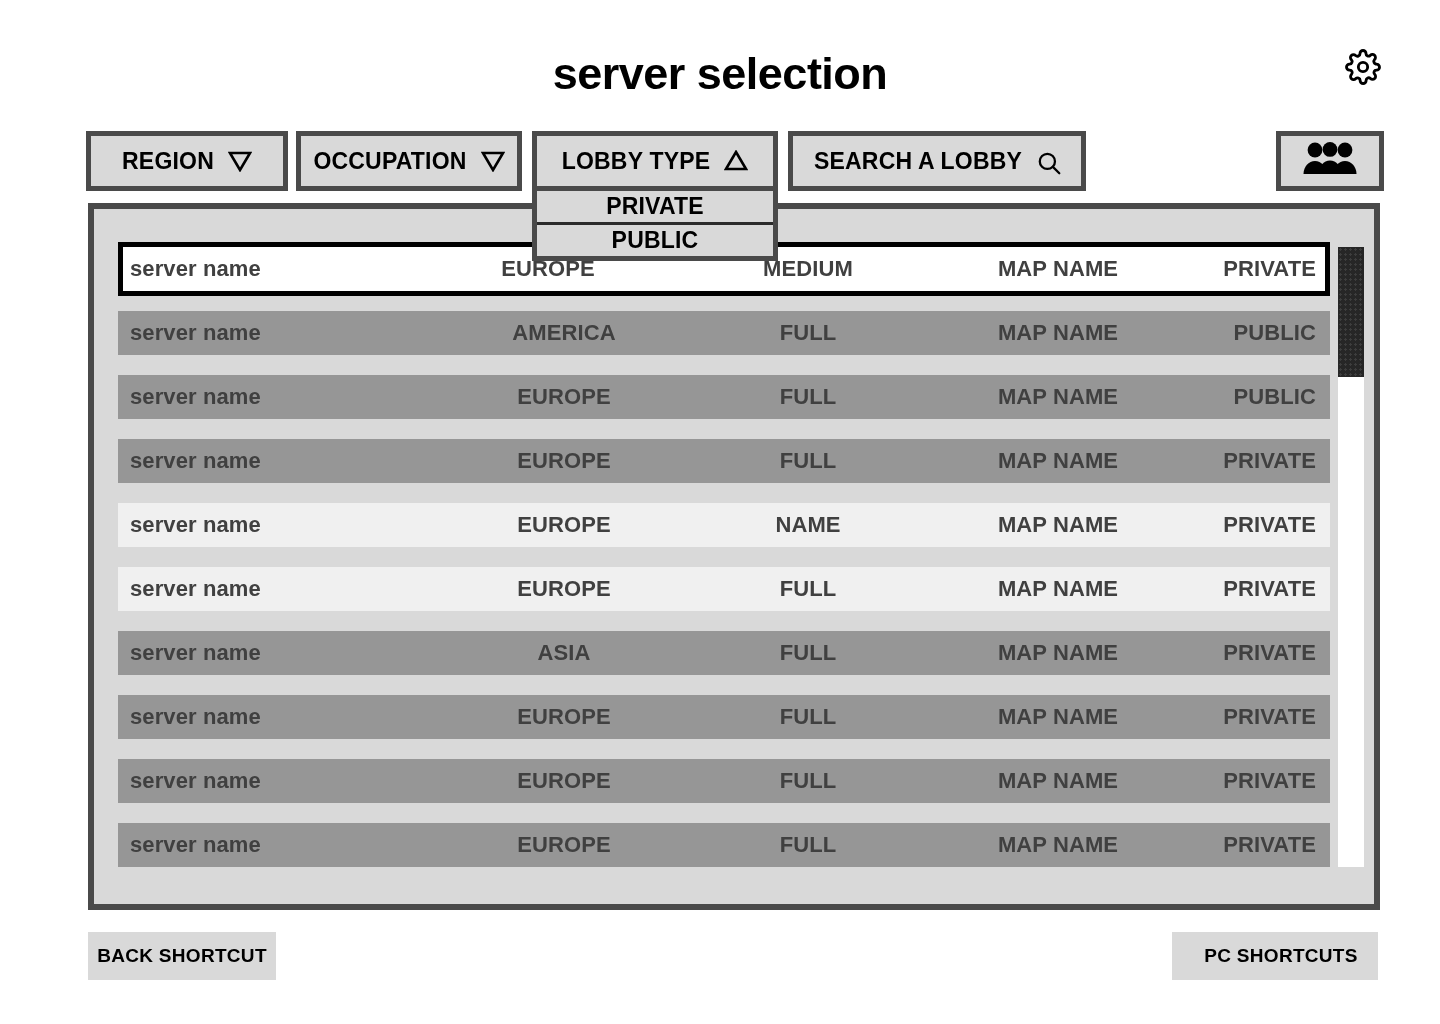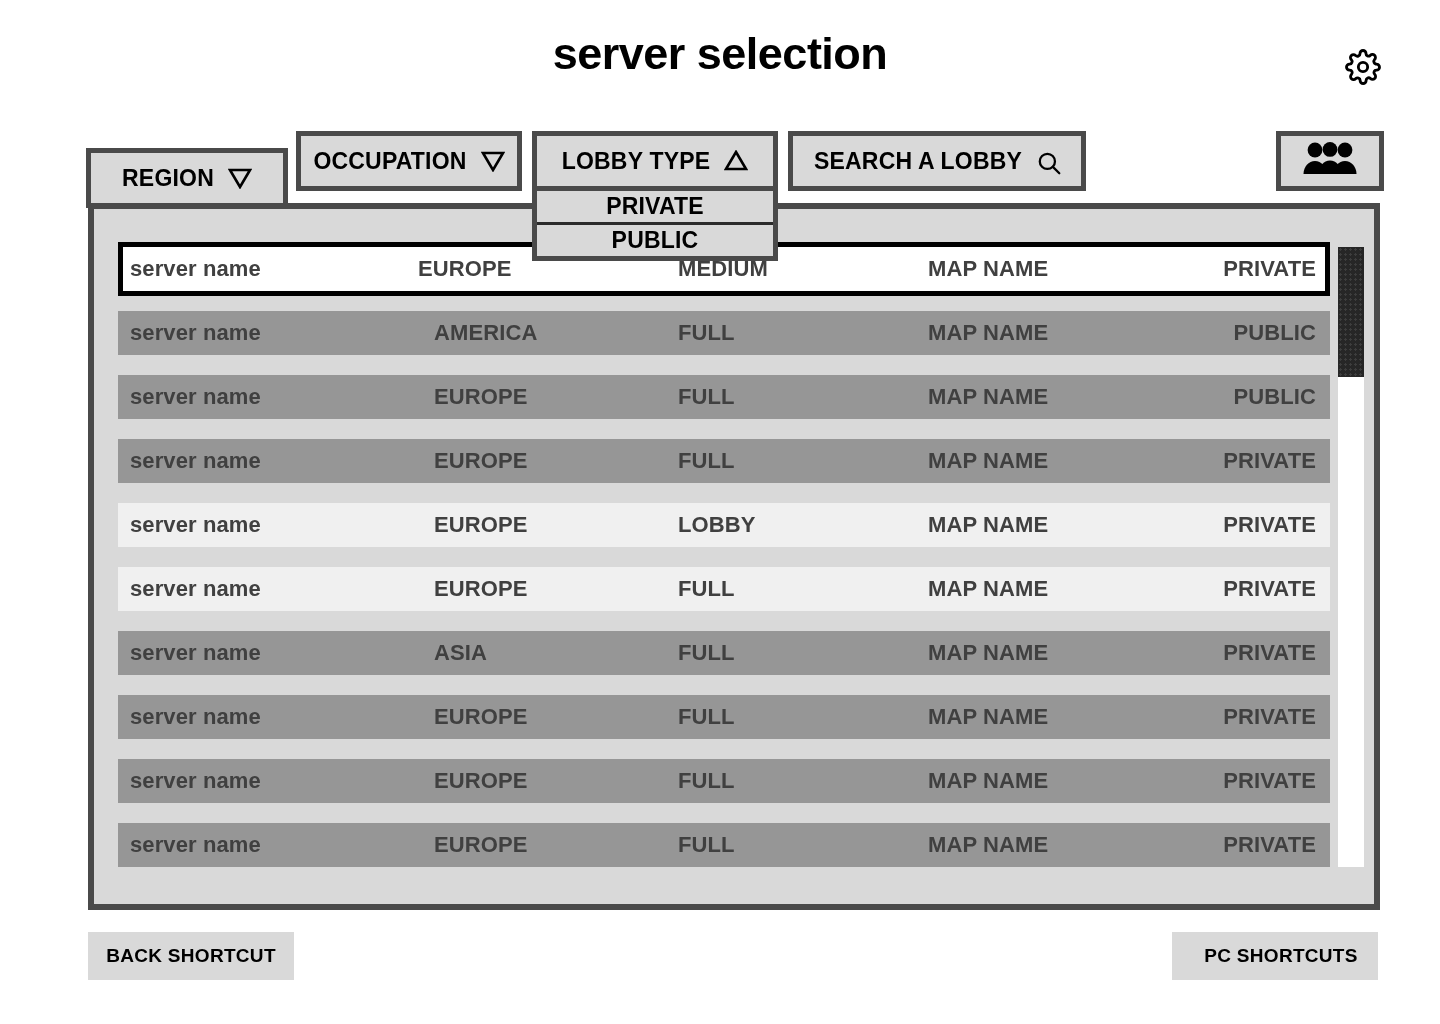--- a/index.html
+++ b/index.html
@@ -19,21 +19,21 @@
   #header {
     position: absolute;
     left: 0;
     top: 0;
     width: 1440px;
     height: 118px;
   }
   #page-title {
     position: absolute;
     left: 0;
-    top: 26px;
+    top: 46px;
     width: 1440px;
     text-align: center;
     font-size: 45px;
     font-weight: 700;
     color: #000000;
     letter-spacing: -0.5px;
     line-height: 56px;
   }
   #settings-button {
     position: absolute;
@@ -65,21 +65,21 @@
     align-items: center;
     justify-content: center;
     gap: 14px;
     padding: 0 16px;
     color: #000000;
     font-size: 23px;
     font-weight: 700;
     letter-spacing: 0.2px;
     white-space: nowrap;
   }
-  #btn-region      { left: 86px;  width: 202px; margin-top: 17px; }
+  #btn-region      { left: 86px;  width: 202px; }
   #btn-occupation  { left: 296px; width: 226px; gap: 14px; }
   #btn-lobby-type  { left: 532px; width: 246px; z-index: 40; }
   #btn-search      { left: 788px; width: 298px; }
 
   #btn-members {
     position: absolute;
     left: 1276px;
     top: 0;
     width: 108px;
     height: 60px;
@@ -167,21 +167,21 @@
   }
 
   .c-name {
     position: absolute;
     left: 12px;
     font-weight: 700;
     text-transform: none;
   }
   .c-region, .c-occ, .c-map {
     position: absolute;
-    text-align: left;
+    text-align: center;
   }
   .c-region { left: 316px; width: 260px; }
   .c-occ    { left: 560px; width: 260px; }
   .c-map    { left: 810px; width: 260px; }
   .c-type {
     position: absolute;
     right: 14px;
     text-align: right;
   }
   .srow.tone-sel .c-name { left: 7px; }
@@ -219,21 +219,21 @@
     background: #d9d9d9;
     display: flex;
     align-items: center;
     justify-content: center;
     font-size: 19px;
     font-weight: 700;
     color: #000000;
     letter-spacing: 0.3px;
     white-space: nowrap;
   }
-  #btn-back      { left: 88px;  top: 932px; width: 206px; }
+  #btn-back      { left: 88px;  top: 932px; width: 188px; }
   #btn-shortcuts { left: 1172px; top: 932px; width: 206px; padding-left: 12px; }
 </style>
 </head>
 <body>
 
 <div id="header">
   <div id="page-title">server selection</div>
 
   <div id="settings-button">
     <span>
@@ -330,21 +330,21 @@
       <div class="srow tone-gray">
         <span class="c-name">server name</span>
         <span class="c-region">EUROPE</span>
         <span class="c-occ">FULL</span>
         <span class="c-map">MAP NAME</span>
         <span class="c-type">PRIVATE</span>
       </div>
       <div class="srow tone-light">
         <span class="c-name">server name</span>
         <span class="c-region">EUROPE</span>
-        <span class="c-occ">LOBBY</span>
+        <span class="c-occ">NAME</span>
         <span class="c-map">MAP NAME</span>
         <span class="c-type">PRIVATE</span>
       </div>
       <div class="srow tone-light">
         <span class="c-name">server name</span>
         <span class="c-region">EUROPE</span>
         <span class="c-occ">FULL</span>
         <span class="c-map">MAP NAME</span>
         <span class="c-type">PRIVATE</span>
       </div>

